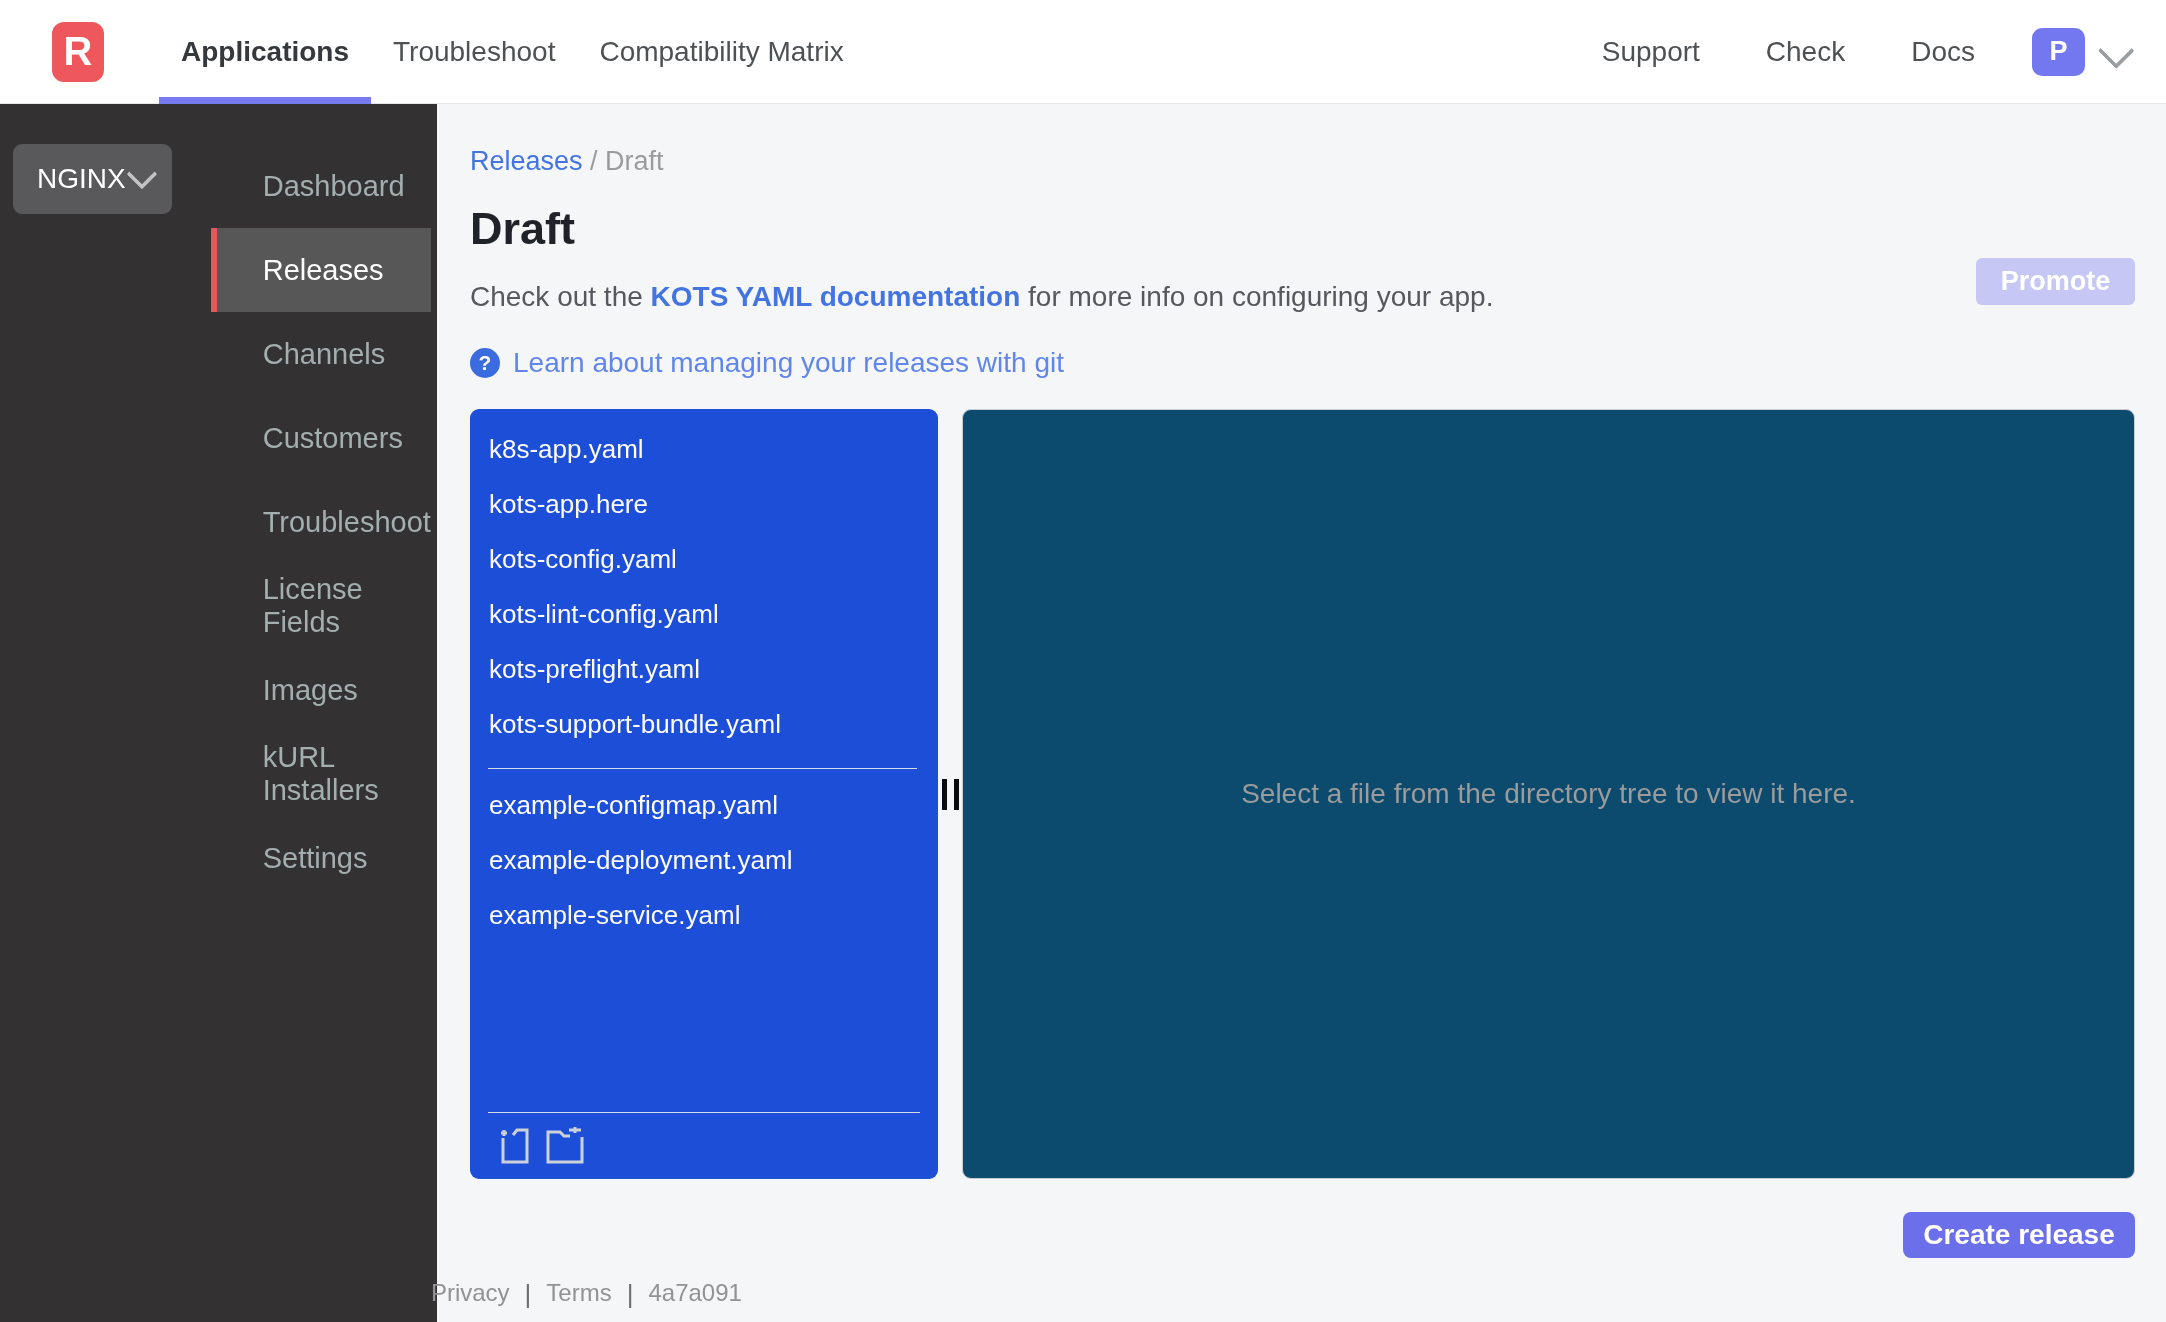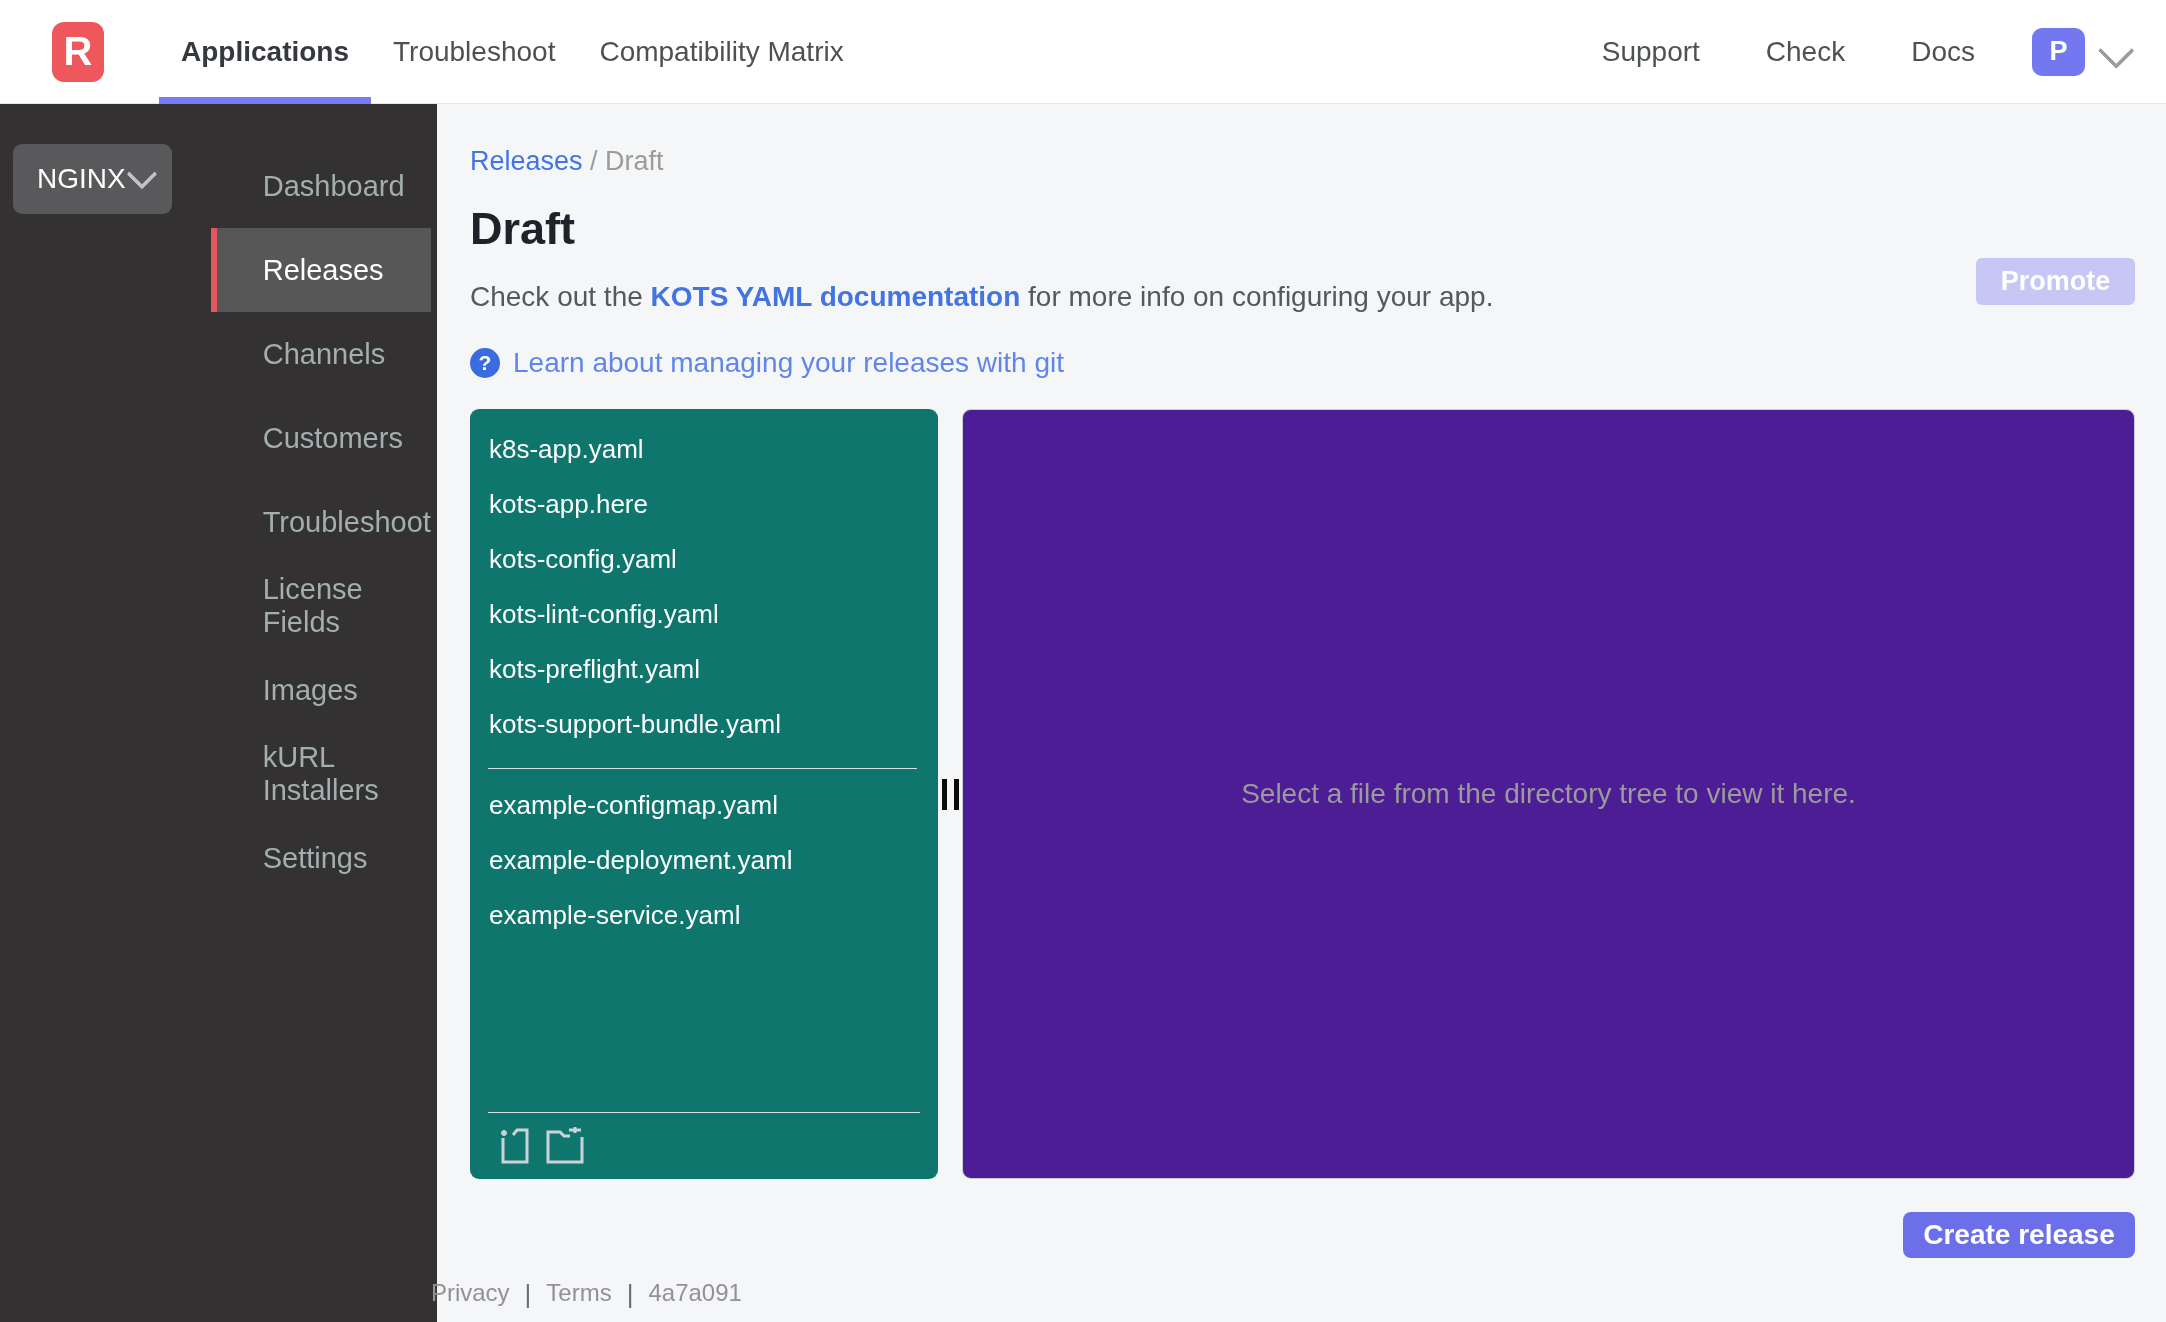--- a/index.html
+++ b/index.html
@@ -102,42 +102,42 @@
   .help-icon {
     width:30px; height:30px; border-radius:50%; background:#3a6ce0;
     color:#ffffff; font-size:21px; font-weight:bold;
     display:flex; align-items:center; justify-content:center; flex:none;
   }
   .help-link { font-size:28px; color:#6186e9; cursor:pointer; }
 
   
   .panels { margin-top:30px; height:770px; display:flex; }
   .file-panel {
-    width:468px; flex:none; background:#0f766e; border-radius:9px;
+    width:468px; flex:none; background:#1d4ed8; border-radius:9px;
     display:flex; flex-direction:column; padding-top:13px;
   }
   .file-item {
     height:55px; line-height:55px; padding-left:19px;
     font-size:26px; color:#fdfdfe; cursor:pointer;
     white-space:nowrap; overflow:hidden;
   }
   .group-divider { margin:16px 21px 9px 18px; border-top:1px solid #d8dce3; }
   .tree-spacer { flex:1; }
   .bottom-divider { margin:0 18px; border-top:1px solid #d8dce3; }
   .tree-actions { padding:12px 0 14px 30px; display:flex; gap:16px; }
   .tree-action { cursor:pointer; display:flex; }
 
   .resizer {
     width:24px; flex:none; display:flex; align-items:center;
     justify-content:center; gap:7px; cursor:col-resize;
   }
   .resizer .bar { width:5px; height:31px; background:#0b0b0b; }
 
   .viewer-panel {
-    flex:1; background:#4c1d95; border:1px solid #c9ccd0; border-radius:9px;
+    flex:1; background:#0c4a6e; border:1px solid #c9ccd0; border-radius:9px;
     display:flex; align-items:center; justify-content:center;
   }
   .viewer-placeholder { font-size:28px; color:#9b9b9b; }
 
   .actions-row { margin-top:33px; display:flex; justify-content:flex-end; }
   .create-btn {
     width:232px; height:46px; border:none; border-radius:8px;
     background:#6b6fe9; color:#ffffff; font-family:inherit;
     font-size:28px; font-weight:bold; cursor:pointer;
   }

